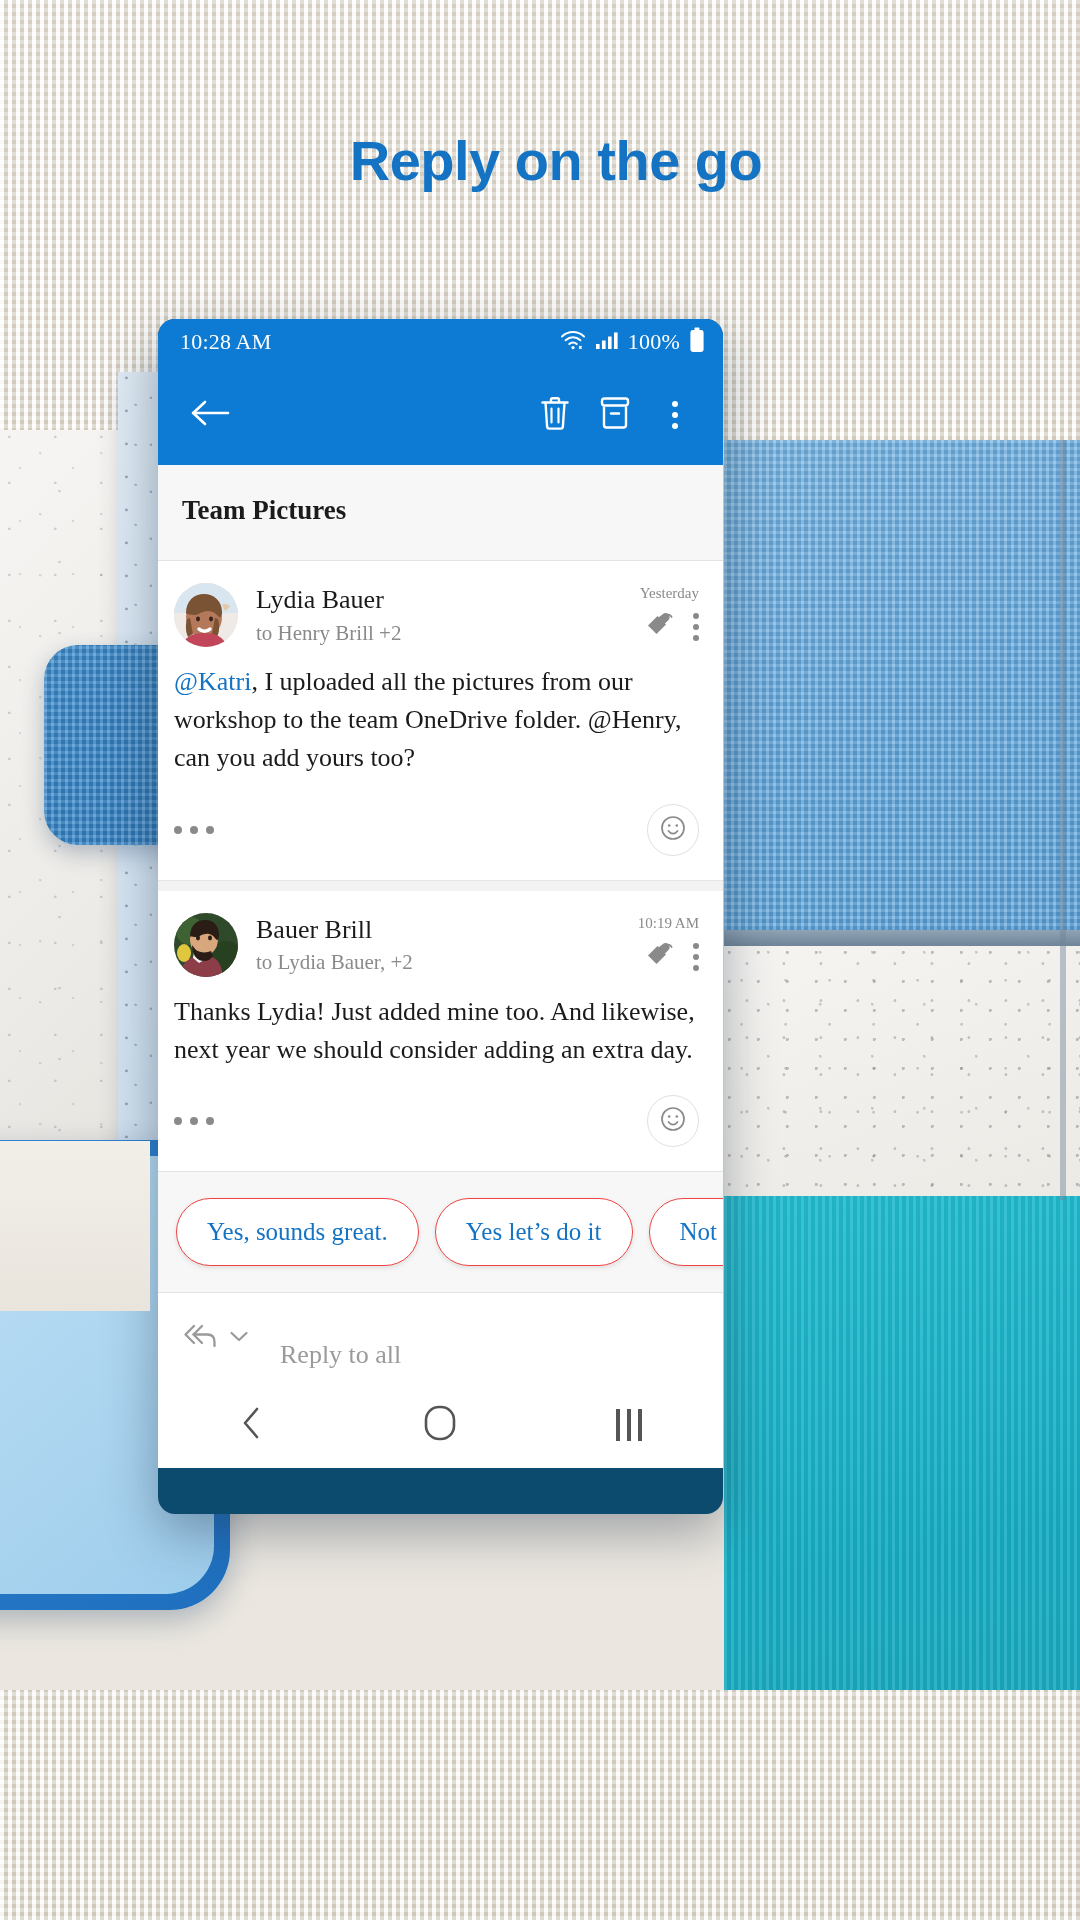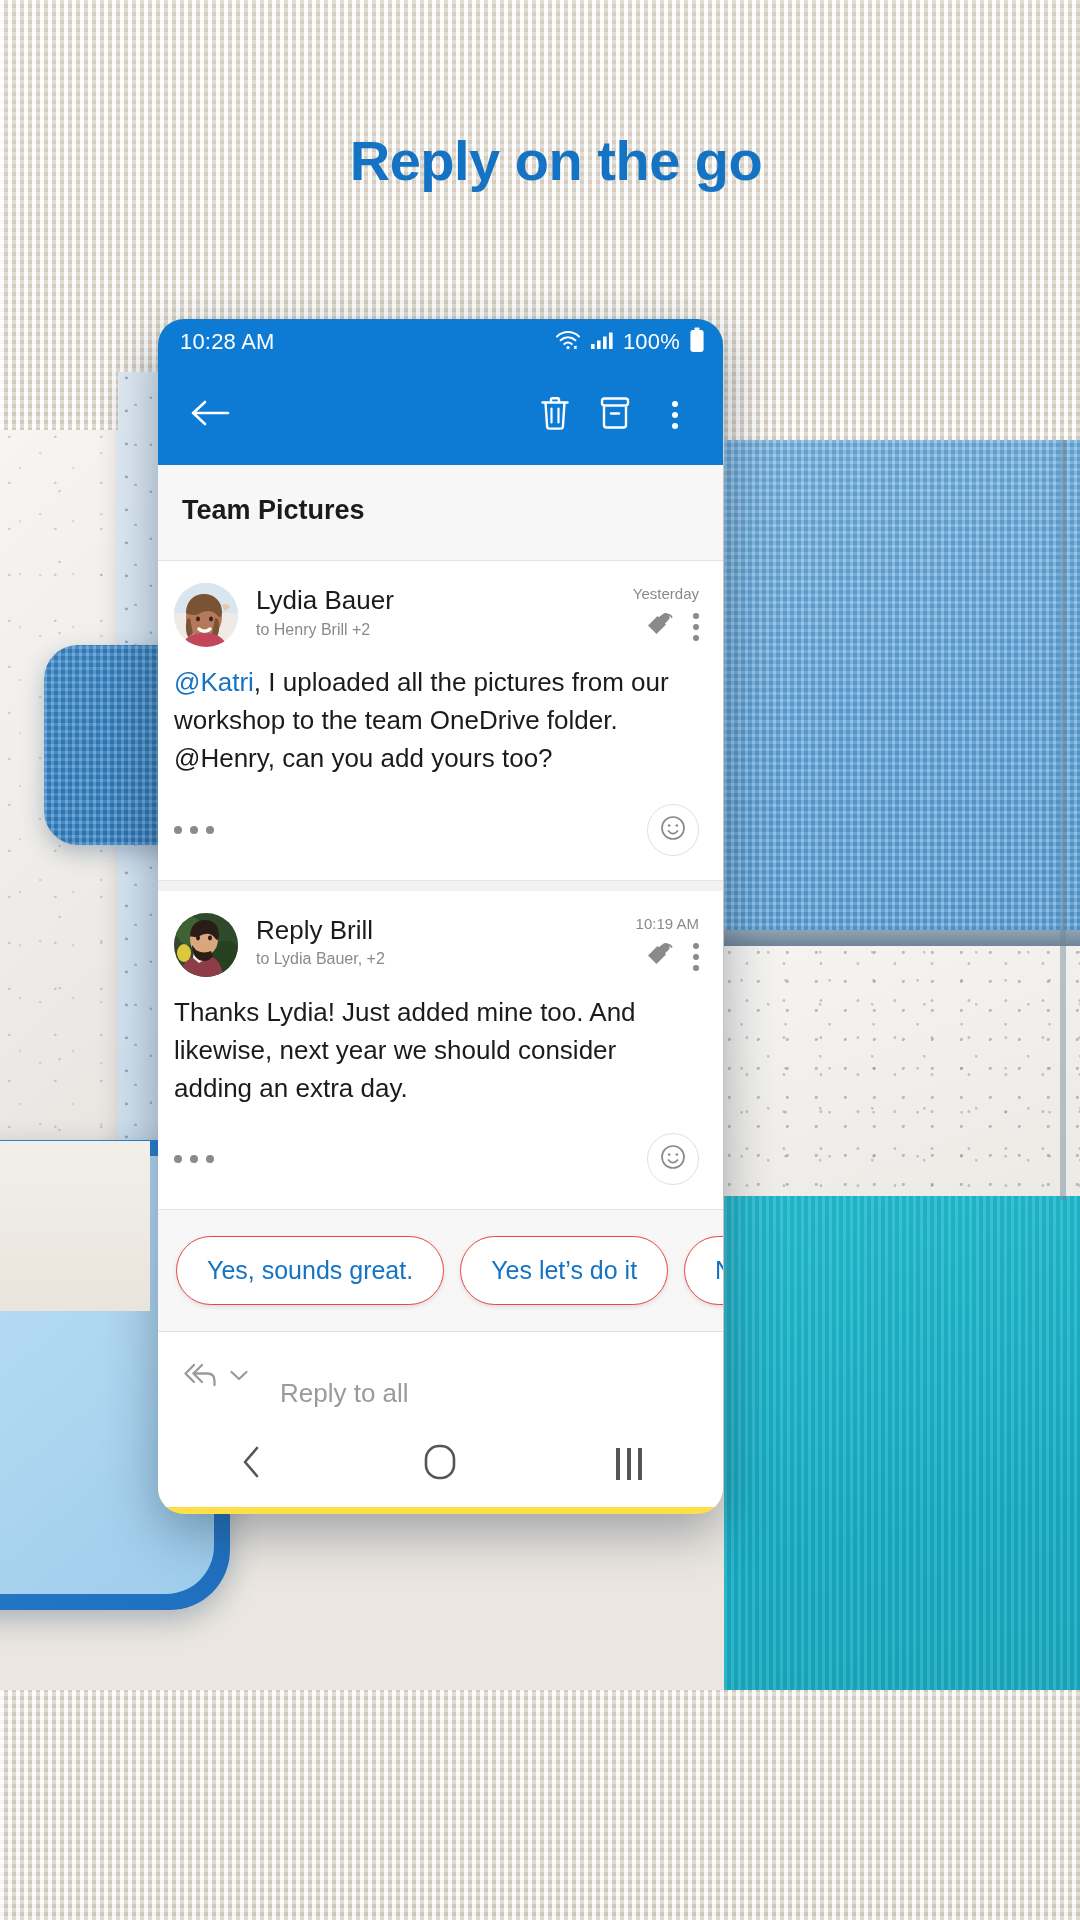--- a/index.html
+++ b/index.html
@@ -132,24 +132,25 @@
     position: absolute; top: 128px; left: 16px; width: 1080px;
     text-align: center;
     font-size: 56px; font-weight: bold; letter-spacing: -0.5px;
     color: #1573c4;
   }
 
   
   .phone {
     position: absolute; left: 158px; top: 319px;
     width: 565px; height: 1195px;
-    border-radius: 26px;
+    border-radius: 17px;
     overflow: hidden;
-    background: #fde047;
+    background: #0c4a6e;
     box-shadow: 0 18px 52px rgba(30,45,65,.38);
+    font-family: Liberation Serif, serif;
   }
 
   
   .statusbar {
     height: 46px; background: #0d7bd4; color: #fff;
     display: flex; align-items: center; justify-content: space-between;
     padding: 0 18px 0 22px;
   }
   .status-time { font-size: 22px; letter-spacing: .2px; }
   .status-right { display: flex; align-items: center; gap: 9px; }
@@ -184,21 +185,21 @@
   .msg { background: #fff; padding: 22px 24px 0 16px; }
   .msg-head { display: flex; align-items: flex-start; }
   .avatar {
     width: 64px; height: 64px; border-radius: 50%;
     flex: 0 0 64px; overflow: hidden; position: relative;
     background: #e8e8e8;
   }
   .avatar svg { display: block; width: 64px; height: 64px; }
   .msg-who { flex: 1; padding-left: 18px; padding-top: 2px; min-width: 0; }
   .msg-sender { font-size: 26px; color: #1b1b1b; line-height: 1.18; }
-  .msg-to { font-size: 16px; color: #8a8a8a; margin-top: 5px; }
+  .msg-to { font-size: 21px; color: #8a8a8a; margin-top: 5px; }
   .msg-meta { text-align: right; padding-top: 2px; flex: 0 0 auto; }
   .msg-time { font-size: 15px; color: #8a8a8a; white-space: nowrap; }
   .msg-actions {
     display: flex; align-items: center; justify-content: flex-end;
     gap: 18px; margin-top: 10px;
   }
   .msg-body {
     font-size: 26px; line-height: 1.47; color: #1b1b1b;
     padding: 16px 0 0 0;
   }
@@ -424,21 +425,21 @@
               <path d="M20 38l6 3 5-4 1 9-7 4-6-5z" fill="#f2f2f2"></path>
               <ellipse cx="30" cy="26" rx="14" ry="17" fill="#d9a77e"></ellipse>
               <path d="M16 24c0-11 6-17 15-17s14 6 14 15c0 3-1 5-2 5-2-1-3-5-8-6-6-1-9 3-13 3-3 0-6-1-6 0z" fill="#2a1d15"></path>
               <path d="M18 32c0 10 5 16 12 16 4 0 7-2 9-5l-2-5c-4 2-11 2-15-1z" fill="#2a1d15"></path>
               <ellipse cx="24" cy="25" rx="2" ry="2.4" fill="#2a1d15"></ellipse>
               <ellipse cx="36" cy="25" rx="2" ry="2.4" fill="#2a1d15"></ellipse>
               <ellipse cx="10" cy="40" rx="7" ry="9" fill="#e0c83e"></ellipse>
             </svg>
           </div>
           <div class="msg-who">
-            <div class="msg-sender">Reply Brill</div>
+            <div class="msg-sender">Bauer Brill</div>
             <div class="msg-to">to Lydia Bauer, +2</div>
           </div>
           <div class="msg-meta">
             <div class="msg-time">10:19 AM</div>
             <div class="msg-actions">
               <span>
                 <svg width="30" height="26" viewBox="0 0 30 26" fill="none">
                   <path d="M3 17.5L12.5 8l8.5 8.5-9.5 9.5z" fill="#8a8a8a" transform="translate(0,-4)"></path>
                   <path d="M12 4.5l6.5 6.5 5-5c1.6-1.6 1.6-4.2 0-5.8-1.6-1.6-4.2-1.6-5.8 0z" fill="#8a8a8a" transform="translate(0,2)"></path>
                   <path d="M22.5 2.5c2 0 3.6 1.2 4.2 2.6" stroke="#8a8a8a" stroke-width="1.6" stroke-linecap="round"></path>

